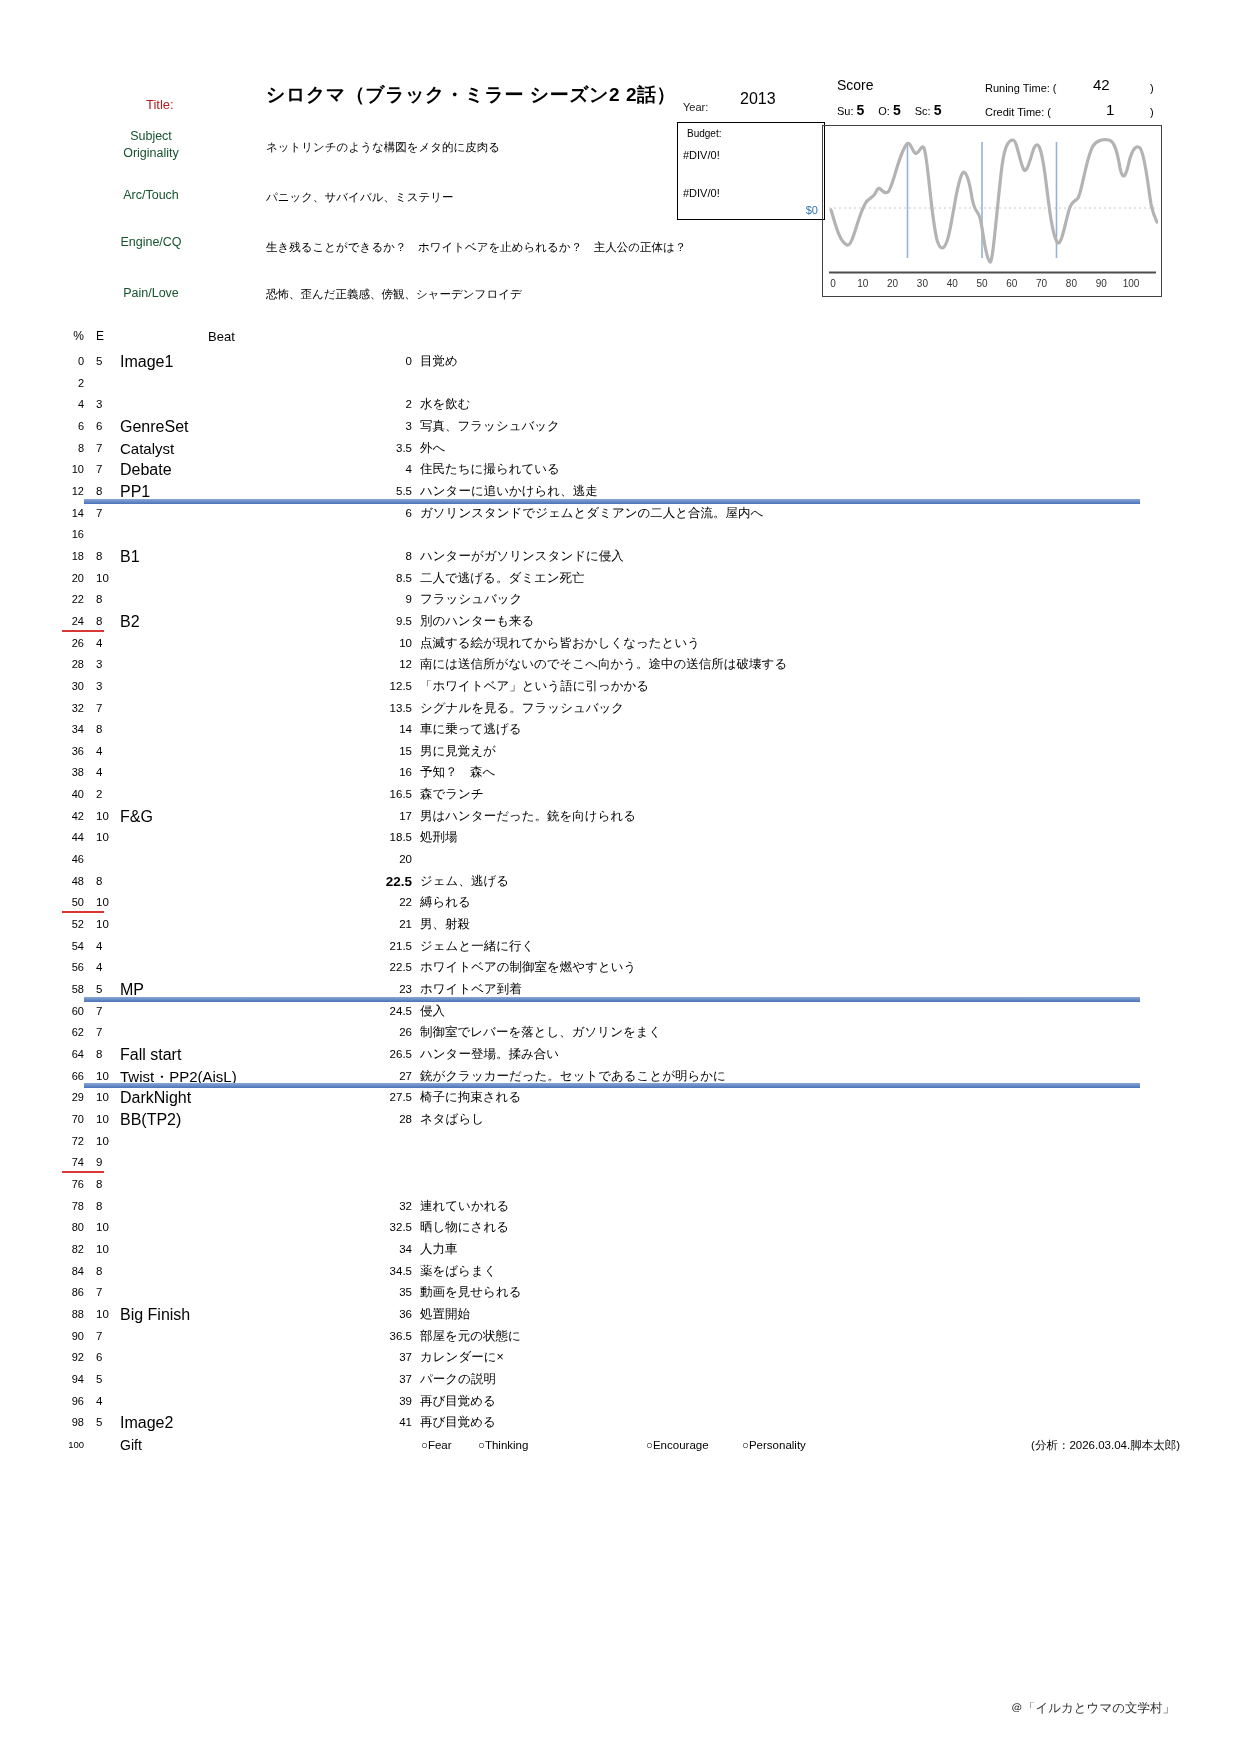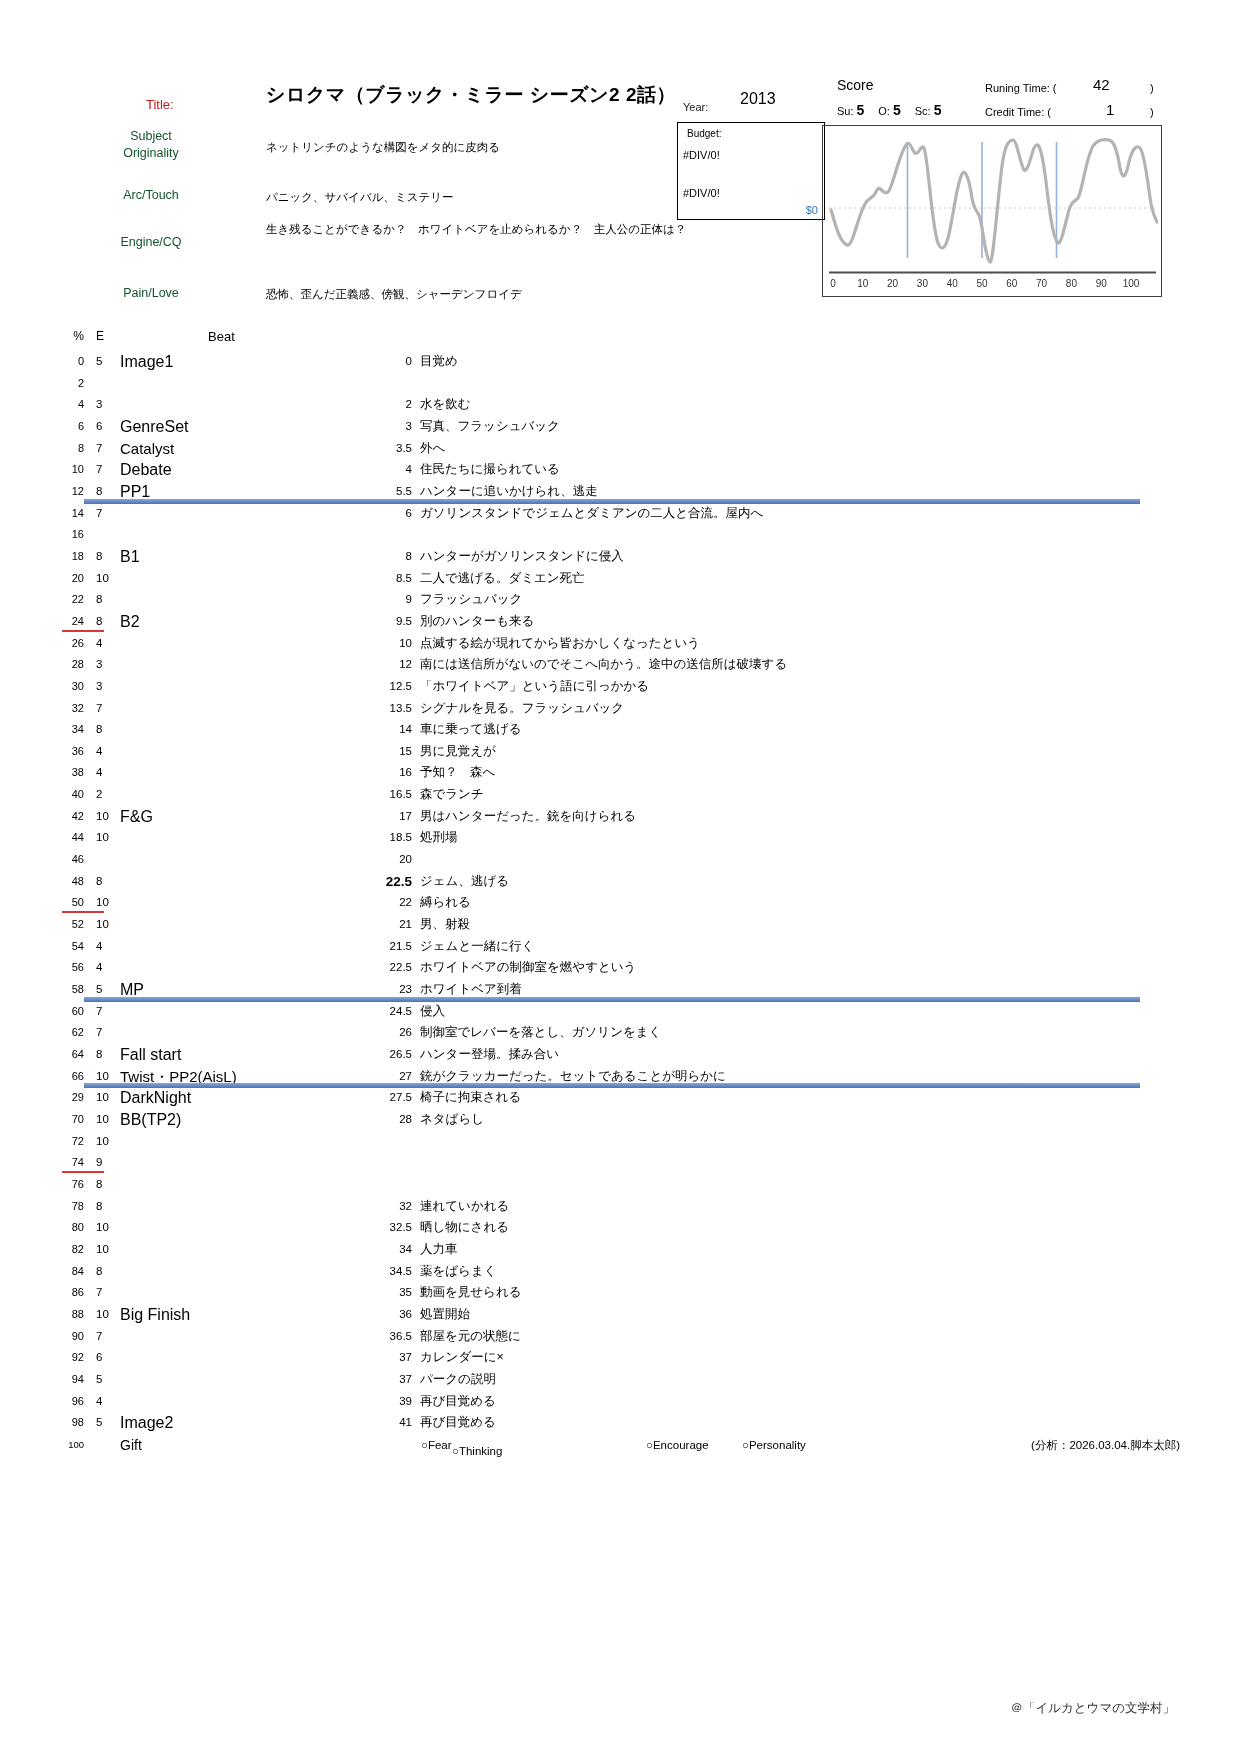--- a/index.html
+++ b/index.html
@@ -36,21 +36,21 @@
 
   
   .field-label{left:105px;width:92px;text-align:center;font-size:12.5px;color:#14532d;line-height:17px;white-space:normal;}
   .fl-subject{top:128px;}
   .fl-arc{top:187px;}
   .fl-engine{top:234px;}
   .fl-pain{top:285px;}
   .field-value{left:266px;font-size:11.5px;}
   .fv-subject{top:140px;}
   .fv-arc{top:190px;}
-  .fv-engine{top:222px;text-align:center;}
+  .fv-engine{top:240px;text-align:center;}
   .fv-pain{top:287px;}
 
   
   .th-pct{left:40px;width:44px;text-align:right;font-size:12px;}
   .th-e{left:96px;font-size:12px;}
   .th-beat{left:208px;font-size:13px;}
   .thead{top:329px;}
   #rows{position:absolute;left:0;top:351px;width:1240px;}
   .trow{position:relative;height:21.66px;line-height:21.66px;font-size:12px;}
   .trow span{position:absolute;top:0;white-space:nowrap;}
@@ -64,21 +64,21 @@
   .blueline{position:absolute;left:84px;width:1056px;height:5px;bottom:-1px;
             background:linear-gradient(#8aa7d4,#4a72b8);z-index:2;}
   .redline{position:absolute;left:62px;width:42px;height:2px;bottom:1px;background:#d93636;}
 
   
   .gift-row{left:0;top:1434px;width:1240px;height:22px;line-height:22px;font-size:12px;}
   .g-pct{position:absolute;left:40px;width:44px;text-align:right;font-size:9.5px;}
   .g-beat{position:absolute;left:120px;font-size:14px;}
   .g-item{position:absolute;font-size:11.5px;}
   .g-item:nth-of-type(3){left:421px;}
-  .g-item:nth-of-type(4){left:452px;margin-top:6px;}
+  .g-item:nth-of-type(4){left:478px;}
   .g-item:nth-of-type(5){left:646px;}
   .g-item:nth-of-type(6){left:742px;}
   .g-analysis{position:absolute;right:60px;font-size:11.5px;}
 
   .page-footer{right:65px;top:1700px;left:auto;font-size:12.5px;color:#333;}
 </style>
 </head>
 <body>
 
 <div id="page">

